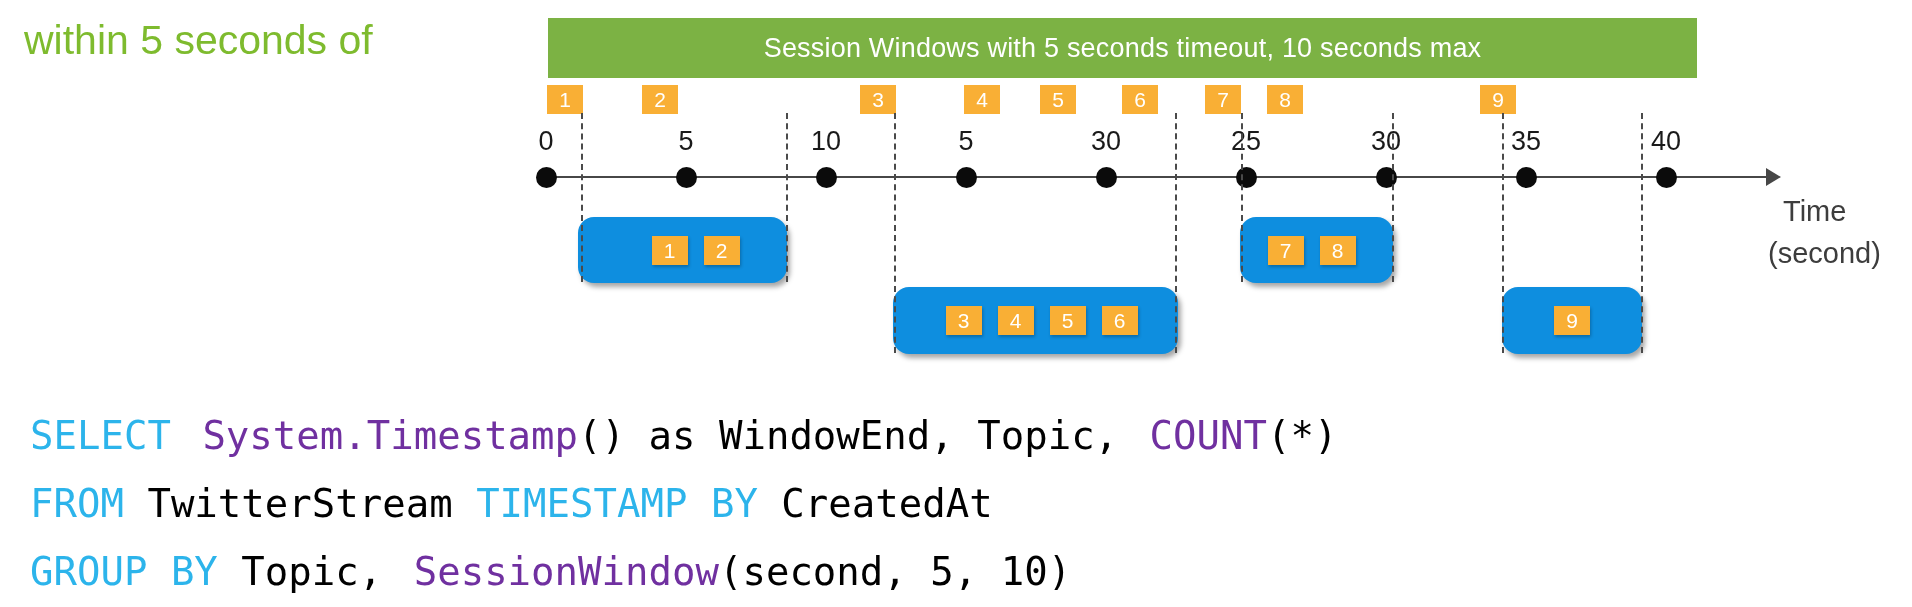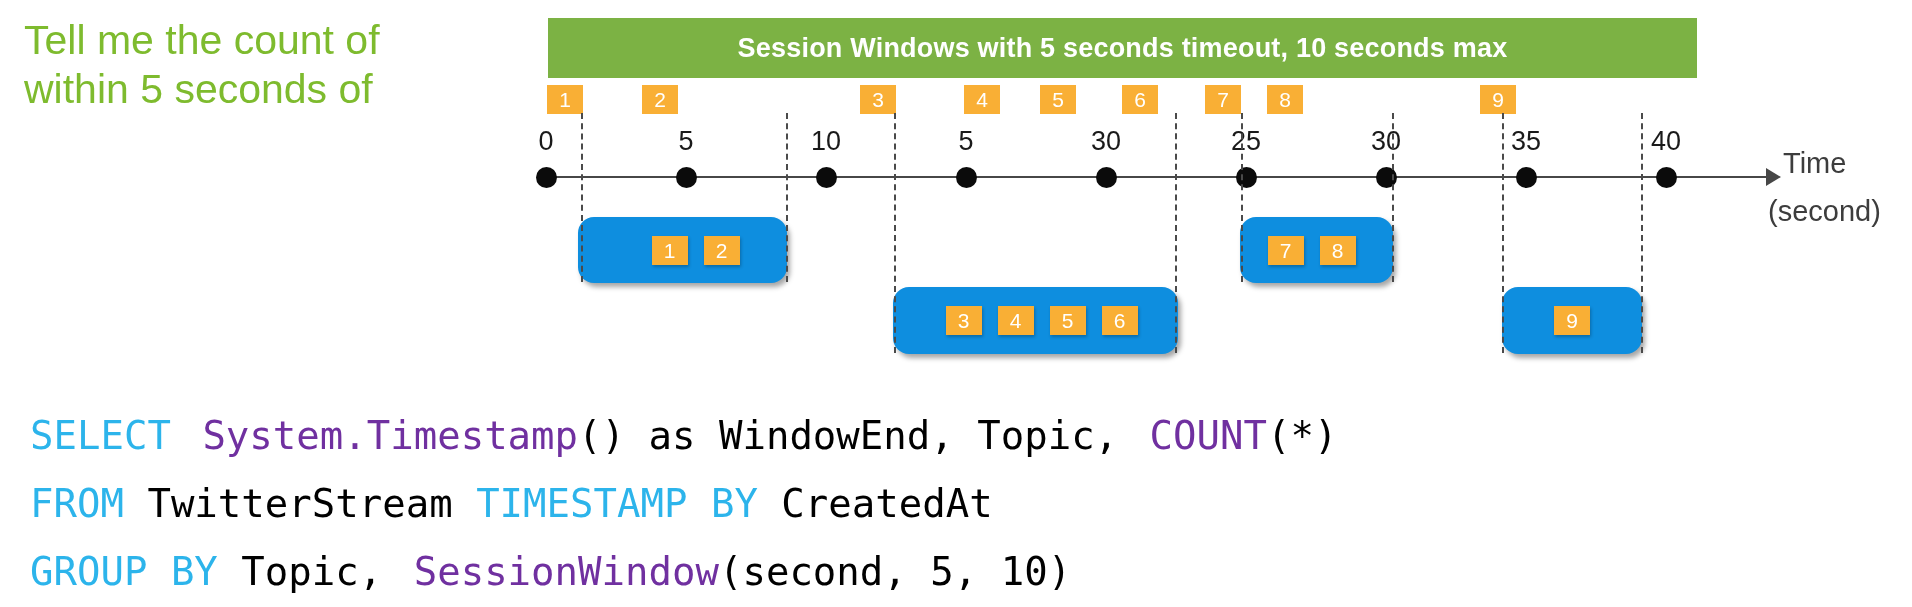--- a/index.html
+++ b/index.html
@@ -9,21 +9,21 @@
   }
   .headline {
     position:absolute; left:24px; top:16px; width:460px;
     font-size:41px; line-height:49px; font-weight:400;
     color:var(--headline-green);
   }
   .banner {
     position:absolute; left:548px; top:18px; width:1149px; height:60px;
     background:var(--banner-green); color:var(--banner-text);
     display:flex; align-items:center; justify-content:center;
-    font-size:27px; font-weight:700; letter-spacing:0.2px;
+    font-size:27px; font-weight:400; letter-spacing:0.2px;
   }
   .event-marker {
     width:36px; height:29px; background:var(--event-orange);
     color:var(--event-text); font-size:21px; line-height:29px;
     text-align:center; flex:0 0 auto;
   }
   .event-top { position:absolute; top:85px; z-index:5; }
   .tick-label {
     position:absolute; top:126px; width:64px; text-align:center;
     font-size:27px; color:var(--tick-text); z-index:2;
@@ -34,21 +34,21 @@
   }
   .axis-arrow {
     position:absolute; left:1766px; top:168px; width:0; height:0; z-index:1;
     border-top:9px solid transparent; border-bottom:9px solid transparent;
     border-left:15px solid var(--axis);
   }
   .dot {
     position:absolute; top:167px; width:21px; height:21px; border-radius:50%;
     background:var(--dot); z-index:3;
   }
-  .time-label { position:absolute; font-size:29px; color:#3d3d3d; z-index:2; white-space:nowrap; }
+  .time-label { position:absolute; font-size:29px; color:#3d3d3d; z-index:2; white-space:nowrap;margin-top:48px; }
   .boundary {
     position:absolute; top:113px; width:0;
     border-left:2px dashed var(--boundary-dash); z-index:6;
   }
   .session {
     position:absolute; background:var(--session-blue); border-radius:16px;
     box-shadow:3px 4px 5px rgba(0,0,0,0.35); z-index:4;
     display:flex; align-items:center; justify-content:center; gap:16px;
   }
   .session .event-marker { box-shadow:1px 2px 3px rgba(0,0,0,0.25); }
@@ -60,32 +60,31 @@
   .code .keyword  { color:var(--code-keyword);text-align:right; }
   .code .function { color:var(--code-function);margin-left:8px; }
   .code .plain    { color:var(--code-plain); }
 </style>
 </head>
 <body>
 
 <div class="stage">
 
   <div class="headline">
-    <div>Tell me the count of</div>
     <div>within 5 seconds of</div>
   </div>
 
   <div class="banner">
     <span>Session Windows with 5 seconds timeout, 10 seconds max</span>
   </div>
 
   <div class="axis-line"></div>
   <div class="axis-arrow"></div>
   <div class="time-label" style="left:1783px; top:147px;">Time</div>
-  <div class="time-label" style="left:1768px; top:195px;">(second)</div>
+  <div class="time-label" style="left:1768px; top:189px;">(second)</div>
 
   <div id="generated">
       <div class="tick-label" style="left: 514px;">0</div>
       <div class="dot" style="left: 536px;"></div>
       <div class="tick-label" style="left: 654px;">5</div>
       <div class="dot" style="left: 676px;"></div>
       <div class="tick-label" style="left: 794px; text-align: center;">10</div>
       <div class="dot" style="left: 816px;"></div>
       <div class="tick-label" style="left: 934px;">5</div>
       <div class="dot" style="left: 956px;"></div>

